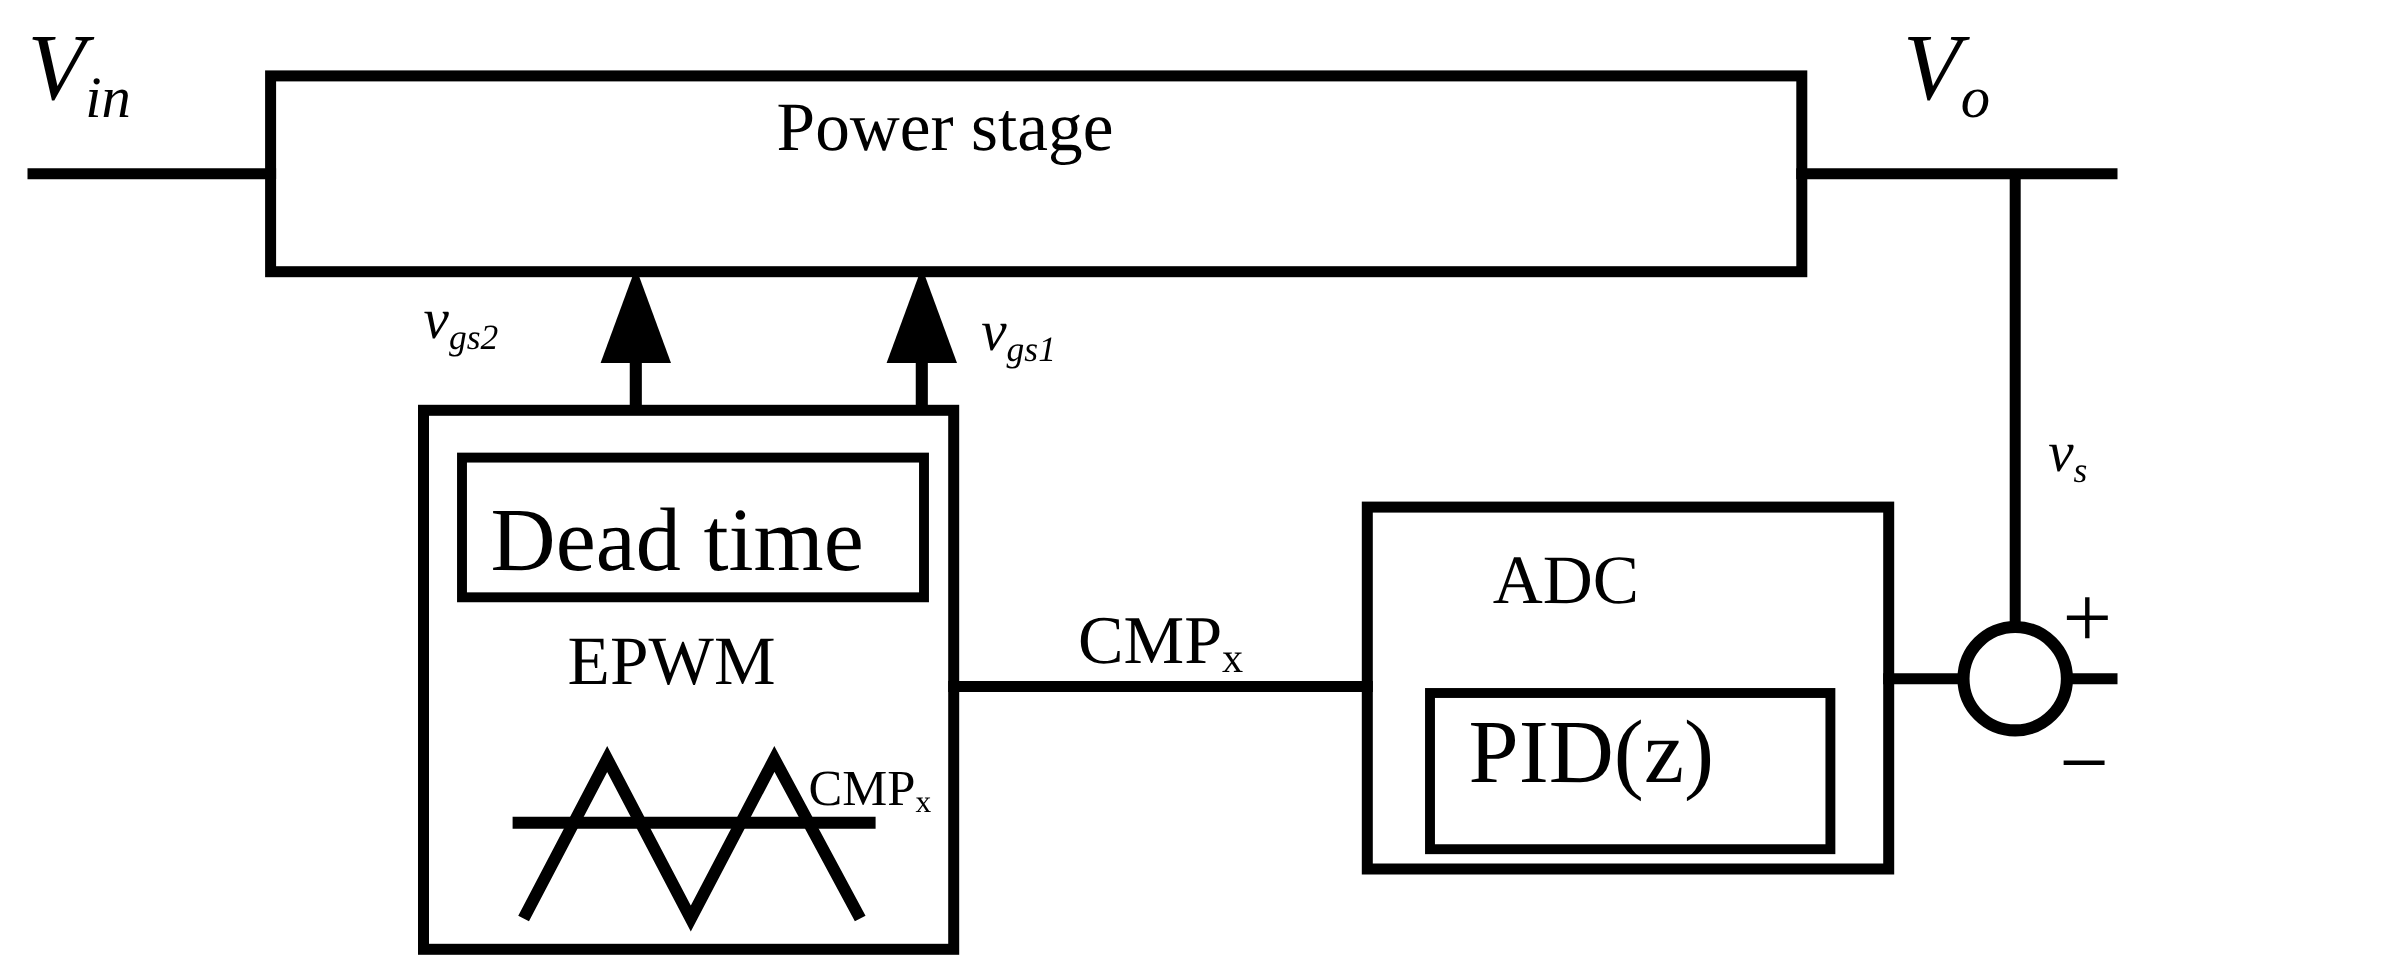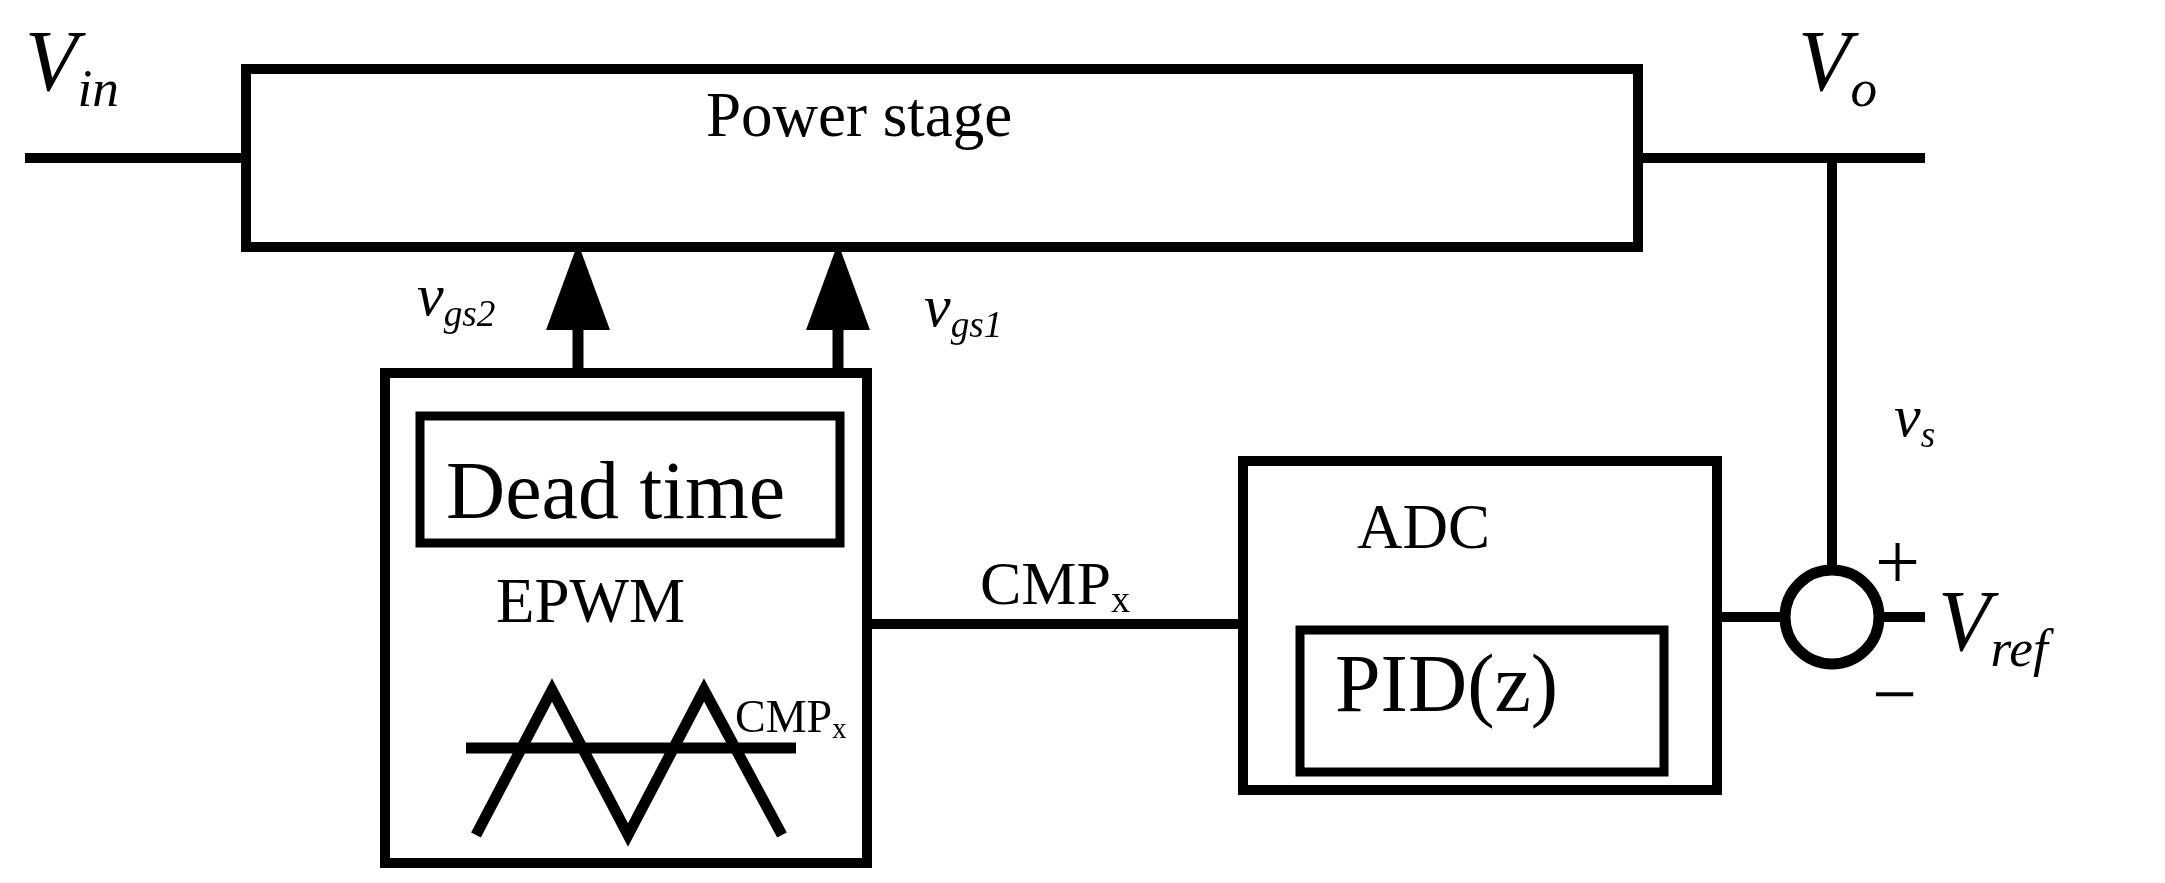--- a/index.html
+++ b/index.html
@@ -42,21 +42,21 @@
     font-style: italic;
     font-family: Liberation Serif, serif;
   }
   .sub-up {
     font-size: 0.62em;
     position: relative;
     top: 0.22em;
     font-style: normal;
   }
   .var-V   { font-size: 86px; }
-  .var-v   { font-size: 60px; margin-left: 32px; }
+  .var-v   { font-size: 52px; }
   .box-txt { font-size: 82px; }
   .box-txt-lg { font-size: 63px; }
   .cmpx-txt   { font-size: 62px; }
   .cmpx-small { font-size: 46px; }
   .sign-txt   { font-size: 80px; }
 </style>
 </head>
 <body>
 
 <div id="canvas">
@@ -103,37 +103,37 @@
   </svg>
 
   <div class="lbl lbl-italic var-V" style="left:25px; top:18px;">
     <span>V</span><span class="sub">in</span>
   </div>
 
   <div class="lbl lbl-roman box-txt-lg" style="left:706px; top:84px;">
     <span>Power stage</span>
   </div>
 
-  <div class="lbl lbl-italic var-V" style="left:1798px; top:18px;">
+  <div class="lbl lbl-italic var-V" style="left:1730px; top:18px;">
     <span>V</span><span class="sub">o</span>
   </div>
 
   <div class="lbl lbl-italic var-v" style="left:385px; top:265px;">
     <span>v</span><span class="sub">gs2</span>
   </div>
 
   <div class="lbl lbl-italic var-v" style="left:892px; top:276px;">
     <span>v</span><span class="sub">gs1</span>
   </div>
 
   <div class="lbl lbl-roman box-txt" style="left:446px; top:428px;margin-top:22px;">
     <span>Dead time</span>
   </div>
 
-  <div class="lbl lbl-roman box-txt-lg" style="left:496px; top:570px;">
+  <div class="lbl lbl-roman box-txt-lg" style="left:516px; top:570px;">
     <span>EPWM</span>
   </div>
 
   <div class="lbl lbl-roman cmpx-small" style="left:735px; top:694px;">
     <span>CMP</span><span class="sub-up">x</span>
   </div>
 
   <div class="lbl lbl-roman cmpx-txt" style="left:980px; top:552px;">
     <span>CMP</span><span class="sub-up">x</span>
   </div>
@@ -151,17 +151,14 @@
   </div>
 
   <div class="lbl lbl-roman sign-txt" style="left:1875px; top:522px;">
     <span>+</span>
   </div>
 
   <div class="lbl lbl-roman sign-txt" style="left:1872px; top:654px;">
     <span>−</span>
   </div>
 
-  <div class="lbl lbl-italic var-V" style="left:1938px; top:578px;">
-    <span>V</span><span class="sub">ref</span>
-  </div>
 
 </div>
 
 </body></html>

